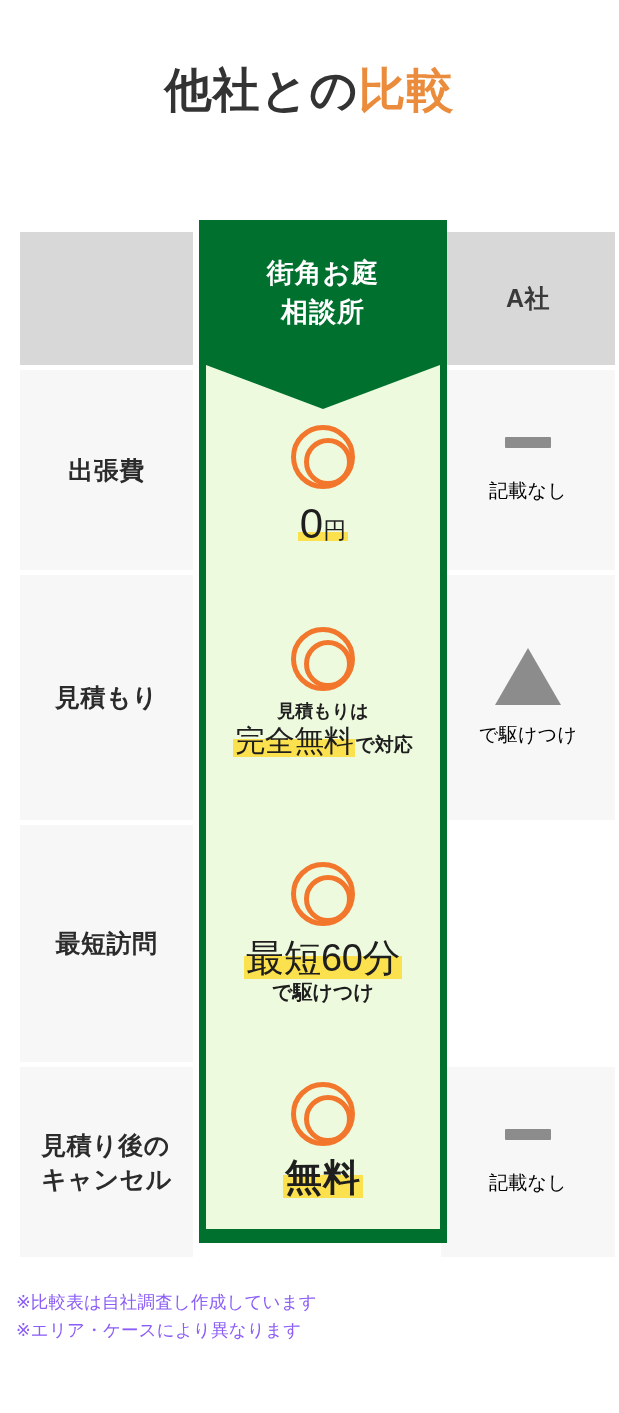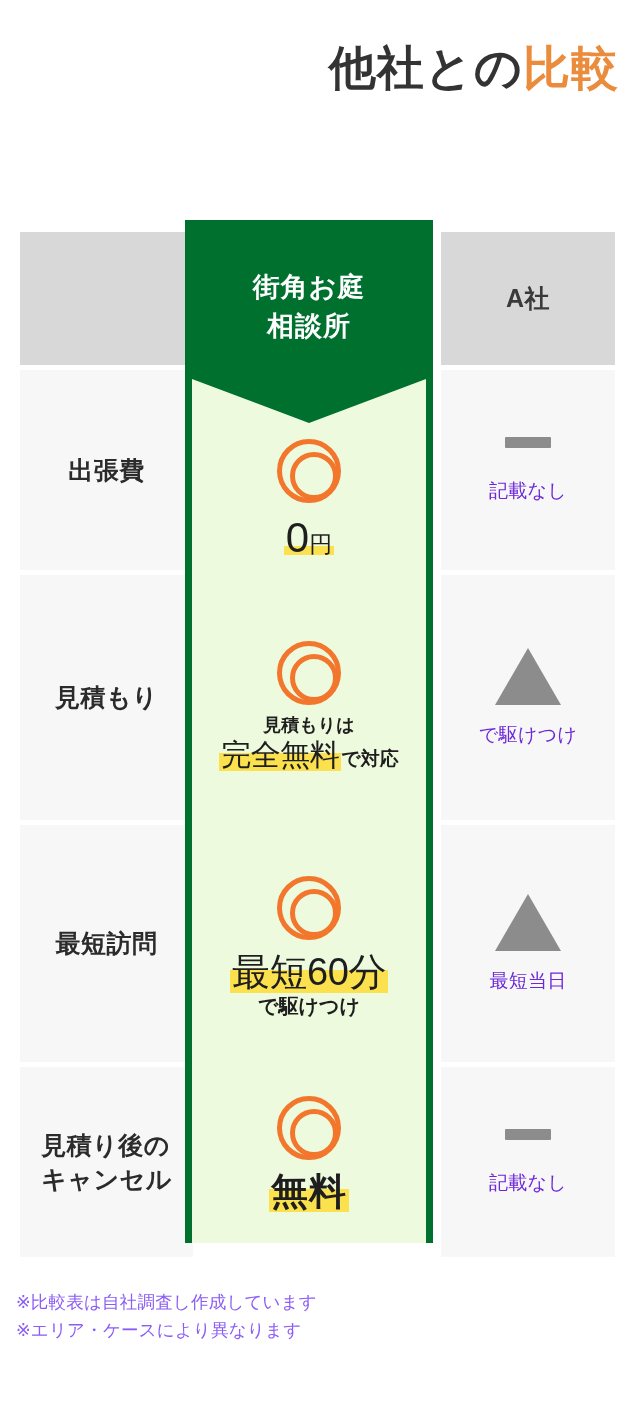--- a/index.html
+++ b/index.html
@@ -9,22 +9,22 @@
     height: 1413px;
     background: #ffffff;
     font-family: "Liberation Sans", "DejaVu Sans", sans-serif;
     position: relative;
     overflow: hidden;
   }
 
   
   .title-wrap {
     width: 100%;
-    text-align: right;
-    padding-top: 42px;
+    text-align: center;
+    padding-top: 64px;
   }
   .title {
     font-size: 47px;
     font-weight: bold;
     letter-spacing: 1px;
     color: #333333;
     line-height: 1.1;
     display: inline-block;
   }
   .title .accent { color: #ea8c3c; }
@@ -107,34 +107,34 @@
   .mark-tri {
     width: 0;
     height: 0;
     border-left: 33px solid transparent;
     border-right: 33px solid transparent;
     border-bottom: 57px solid #8c8c8c;
     margin-bottom: 17px;
   }
   .a-note {
     font-size: 19px;
-    color: #6d28d9;
+    color: #000000;
     letter-spacing: 0.3px;
     white-space: nowrap;
   }
 
   
   .feature-col {
     position: absolute;
-    left: 173px;
+    left: 187px;
     top: -12px;
     width: 248px;
     height: 1023px;
     background: #00702f;
-    padding: 14px 7px 7px 7px;
+    padding: 0 7px 7px 7px;
   }
   .feature-head {
     height: 145px;
     background: #00702f;
     display: flex;
     align-items: center;
     justify-content: center;
     text-align: center;
     position: relative;
     z-index: 2;
@@ -258,24 +258,20 @@
         <div class="mark-tri"></div>
         <span class="a-note">で駆けつけ</span>
       </div>
     </div>
 
     <div class="row r3">
       <div class="cell-label">
         <span class="label-text">最短訪問</span>
       </div>
       <div class="cell-gap"></div>
-      <div class="cell-a">
-        <div class="mark-tri"></div>
-        <span class="a-note">最短当日</span>
-      </div>
     </div>
 
     <div class="row r4">
       <div class="cell-label">
         <span class="label-text"><span>見積り後の</span><br><span>キャンセル</span></span>
       </div>
       <div class="cell-gap"></div>
       <div class="cell-a">
         <div class="mark-dash"></div>
         <span class="a-note">記載なし</span>

